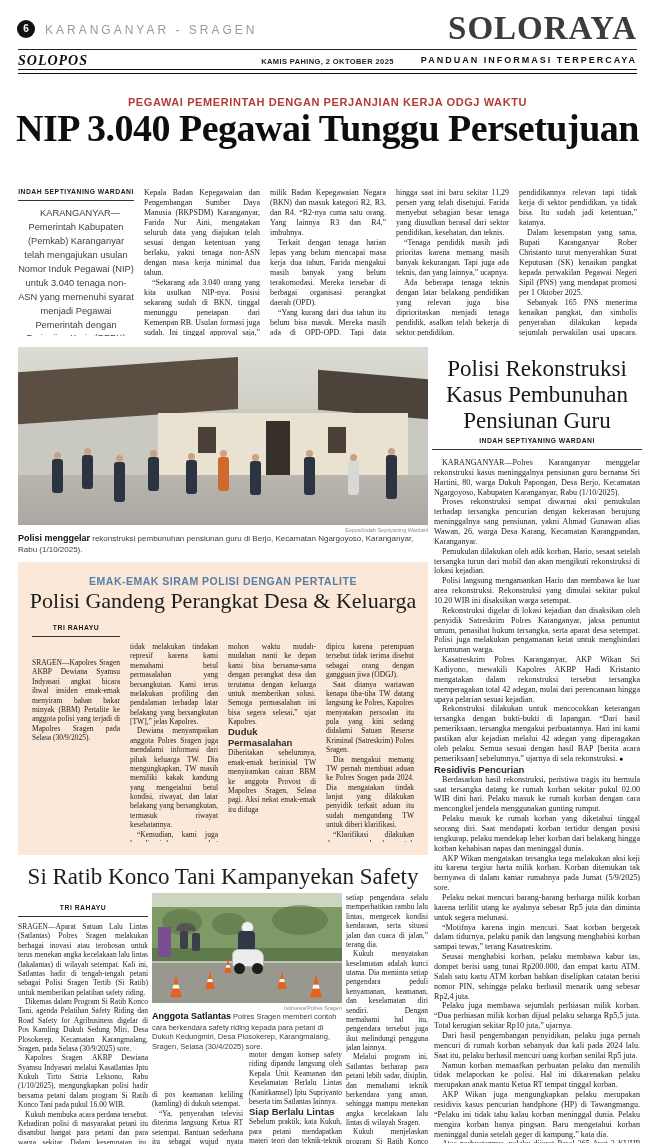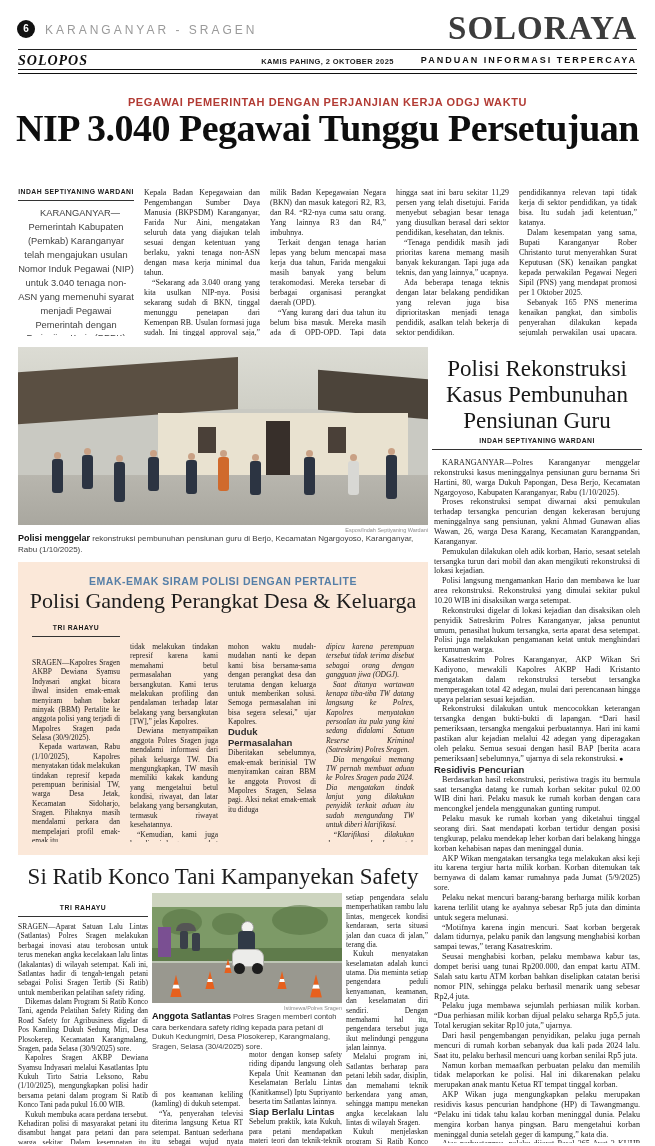--- a/index.html
+++ b/index.html
@@ -79,21 +79,21 @@
   .peach{left:18px;top:562px;width:410px;height:293px;background:#fbe8d9;}
   .kicker-blue{position:absolute;left:0;top:13px;width:100%;text-align:center;color:#567fa7;
                font:700 10.5px "Liberation Sans",sans-serif;letter-spacing:.5px;}
   .pert-headline{position:absolute;left:0;top:26px;width:100%;text-align:center;color:#1d1d1d;
                  font:400 22px "Liberation Serif",serif;}
   .pert-byline{position:absolute;left:14px;top:62px;width:88px;}
   .pert-col{position:absolute;top:80px;height:200px;width:88px;overflow:hidden;
             font-size:7.5px;line-height:1.25;text-align:justify;}
   .pert-col p{margin:0;text-indent:7px;}
   .pert-col p:first-child{text-indent:0;}
-  .p1{left:14px;top:96px;height:184px;} .p2{left:112px;} .p3{left:210px;} .p4{left:308px;width:88px;font-style:italic;}
+  .p1{left:14px;top:96px;height:184px;} .p2{left:112px;} .p3{left:210px;} .p4{left:308px;width:88px;}
 
   
   .safety-headline{left:18px;top:864px;width:410px;text-align:center;color:#1d1d1d;
                    font:400 23px "Liberation Serif",serif;}
   .safety-byline{left:18px;top:904px;width:130px;}
   .saf-col{overflow:hidden;font-size:7.5px;line-height:1.25;text-align:justify;}
   .saf-col p{margin:0;text-indent:7px;}
   .saf-col p:first-child{text-indent:0;}
   .s1{left:18px;top:922px;width:130px;height:222px;}
   .s2{left:152px;top:1090px;width:91px;height:94px;}
@@ -214,21 +214,20 @@
         <p>Atas perbuatannya, pelaku dijerat Pasal 365 Ayat 3 KUHP tentang pencurian dengan kekerasan yang mengakibatkan kematian, dengan ancaman hukuman maksimal 15 tahun penjara.</p>
       </div>
   </div>
 
   <div class="abs peach">
     <div class="kicker-blue">EMAK-EMAK SIRAM POLISI DENGAN PERTALITE</div>
     <div class="pert-headline">Polisi Gandeng Perangkat Desa &amp; Keluarga</div>
     <div class="byline byline-rule pert-byline">TRI RAHAYU</div>
     <div class="pert-col p1">
         <p>SRAGEN—Kapolres Sragen AKBP Dewiana Syamsu Indyasari angkat bicara ihwal insiden emak-emak menyiram bahan bakar minyak (BBM) Pertalite ke anggota polisi yang terjadi di Mapolres Sragen pada Selasa (30/9/2025).</p>
-        <p>Kepada wartawan, Rabu (1/10/2025), Kapolres menyatakan tidak melakukan tindakan represif kepada perempuan berinisial TW, warga Desa Jetak, Kecamatan Sidoharjo, Sragen. Pihaknya masih mendalami perkara dan mempelajari profil emak-emak itu.</p>
       </div>
     <div class="pert-col p2">
         <p>tidak melakukan tindakan represif karena kami memahami betul permasalahan yang bersangkutan. Kami terus melakukan profiling dan pendalaman terhadap latar belakang yang bersangkutan [TW],” jelas Kapolres.</p>
         <p>Dewiana menyampaikan anggota Polres Sragen juga mendalami informasi dari pihak keluarga TW. Dia mengungkapkan, TW masih memiliki kakak kandung yang mengetahui betul kondisi, riwayat, dan latar belakang yang bersangkutan, termasuk riwayat kesehatannya.</p>
         <p>“Kemudian, kami juga koordinasi dengan perangkat Desa Jetak dan warga di sekitar tempat tinggal yang bersangkutan. Nah, kami</p>
       </div>
     <div class="pert-col p3">
       <div>
           <p>mohon waktu mudah-mudahan nanti ke depan kami bisa bersama-sama dengan perangkat desa dan terutama dengan keluarga untuk memberikan solusi. Semoga permasalahan ini bisa segera selesai,” ujar Kapolres.</p>
         </div>

